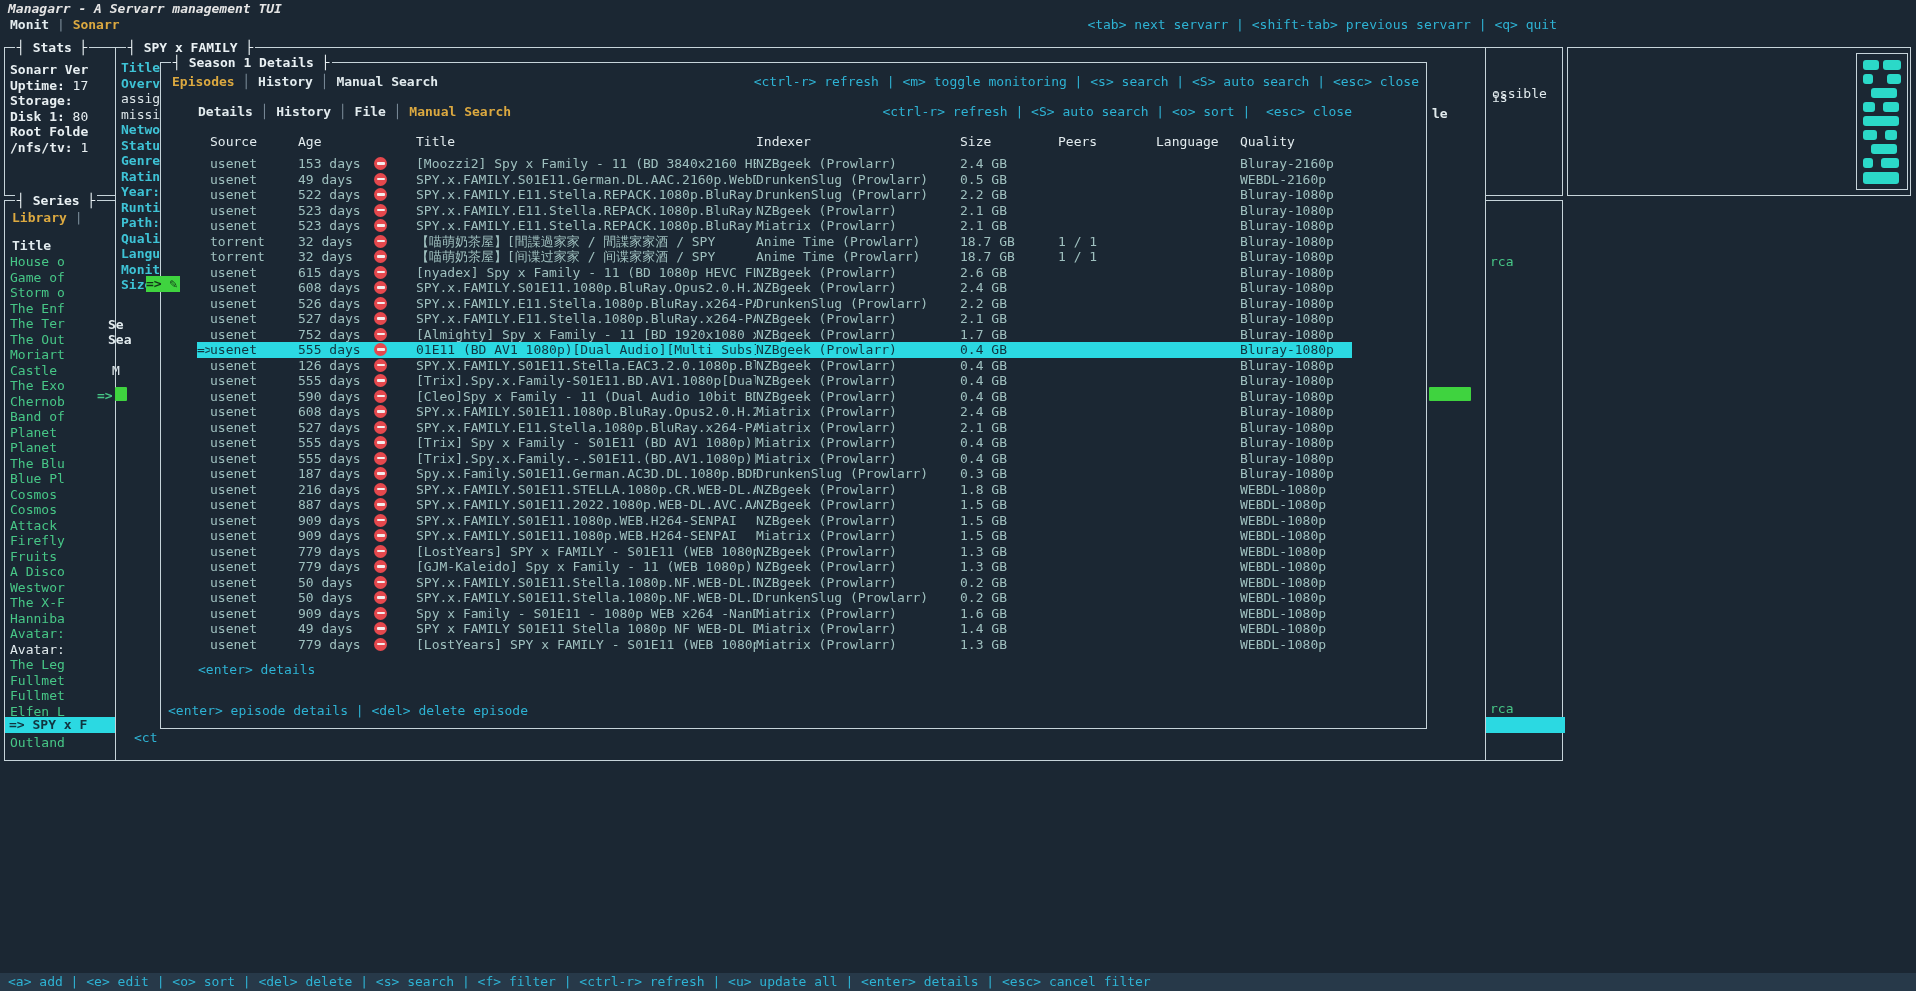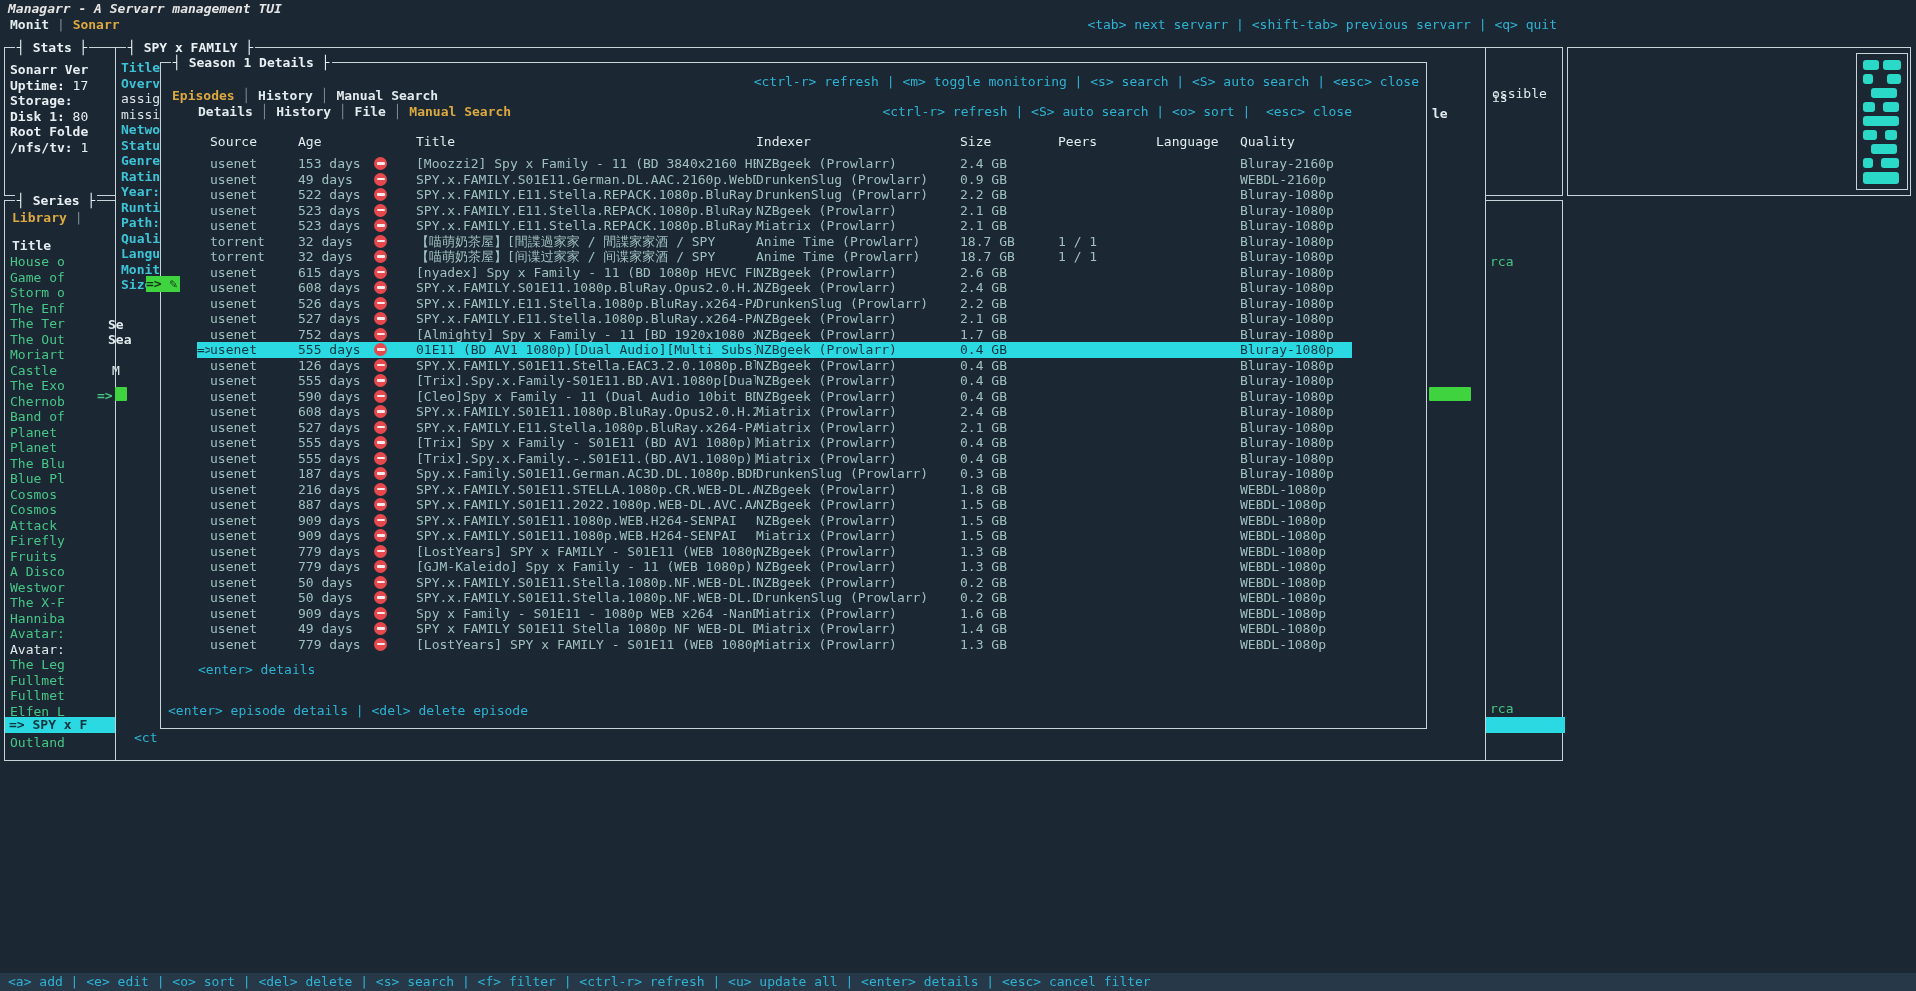--- a/index.html
+++ b/index.html
@@ -110,21 +110,21 @@
   <div class="box z2" style="left:115px;top:47px;width:1371px;height:714px;">
     <span class="btitle">SPY x FAMILY</span>
   </div>
   <div class="slist t z2" style="left:121px;top:60px;width:44px;"><div class="inforow lab"><span>Title</span></div><div class="inforow lab"><span>Overv</span></div><div class="inforow wtxt"><span>assig</span></div><div class="inforow wtxt"><span>missi</span></div><div class="inforow lab"><span>Netwo</span></div><div class="inforow lab"><span>Statu</span></div><div class="inforow lab"><span>Genre</span></div><div class="inforow lab"><span>Ratin</span></div><div class="inforow lab"><span>Year:</span></div><div class="inforow lab"><span>Runti</span></div><div class="inforow lab"><span>Path:</span></div><div class="inforow lab"><span>Quali</span></div><div class="inforow lab"><span>Langu</span></div><div class="inforow lab"><span>Monit</span></div><div class="inforow lab"><span>Size</span></div></div>
   <div class="t z2 bold white" style="left:1432px;top:106px;">le</div>
   <div class="gbar z2" style="left:1429px;top:387px;width:42px;height:14px;"></div>
 
   <div class="box z3" style="left:160px;top:62px;width:1267px;height:667px;">
     <span class="btitle">Season 1 Details</span>
   </div>
-  <div class="t z3" style="left:172px;top:88px;"><span class="bold gold">Episodes</span><span class="sep"> </span><span class="sep">│</span><span class="sep"> </span><span class="bold white">History</span><span class="sep"> </span><span class="sep">│</span><span class="sep"> </span><span class="bold white">Manual Search</span></div>
+  <div class="t z3" style="left:172px;top:74px;"><span class="bold gold">Episodes</span><span class="sep"> </span><span class="sep">│</span><span class="sep"> </span><span class="bold white">History</span><span class="sep"> </span><span class="sep">│</span><span class="sep"> </span><span class="bold white">Manual Search</span></div>
   <div class="t z3 cyan r" style="left:600px;top:74px;width:819px;">&lt;ctrl-r&gt; refresh | &lt;m&gt; toggle monitoring | &lt;s&gt; search | &lt;S&gt; auto search | &lt;esc&gt; close</div>
   <div class="z3">
       <div class="pencil" style="position: absolute; top: 112px; left: 168px;"><span>✎</span></div>
       <div class="pencil" style="position: absolute; top: 127.5px; left: 168px;"><span>✎</span></div>
       <div class="pencil" style="position: absolute; top: 143px; left: 168px;"><span>✎</span></div>
       <div class="pencil" style="position: absolute; top: 158.5px; left: 168px;"><span>✎</span></div>
       <div class="pencil" style="position: absolute; top: 174px; left: 168px;"><span>✎</span></div>
       <div class="pencil" style="position: absolute; top: 189.5px; left: 168px;"><span>✎</span></div>
       <div class="pencil" style="position: absolute; top: 205px; left: 168px;"><span>✎</span></div>
       <div class="pencil" style="position: absolute; top: 220.5px; left: 168px;"><span>✎</span></div>
@@ -178,21 +178,21 @@
     <span class="c lang"></span>
     <span class="c qual">Bluray-2160p</span>
   </div>
       <div class="trow">
     <span class="c pre"></span>
     <span class="c src">usenet</span>
     <span class="c age">49 days</span>
     <span class="c ico"><i class="noentry"></i></span>
     <span class="c ttl">SPY.x.FAMILY.S01E11.German.DL.AAC.2160p.WebD</span>
     <span class="c idx">DrunkenSlug (Prowlarr)</span>
-    <span class="c siz">0.9 GB</span>
+    <span class="c siz">0.5 GB</span>
     <span class="c per"></span>
     <span class="c lang"></span>
     <span class="c qual">WEBDL-2160p</span>
   </div>
       <div class="trow">
     <span class="c pre"></span>
     <span class="c src">usenet</span>
     <span class="c age">522 days</span>
     <span class="c ico"><i class="noentry"></i></span>
     <span class="c ttl">SPY.x.FAMILY.E11.Stella.REPACK.1080p.BluRay.</span>

